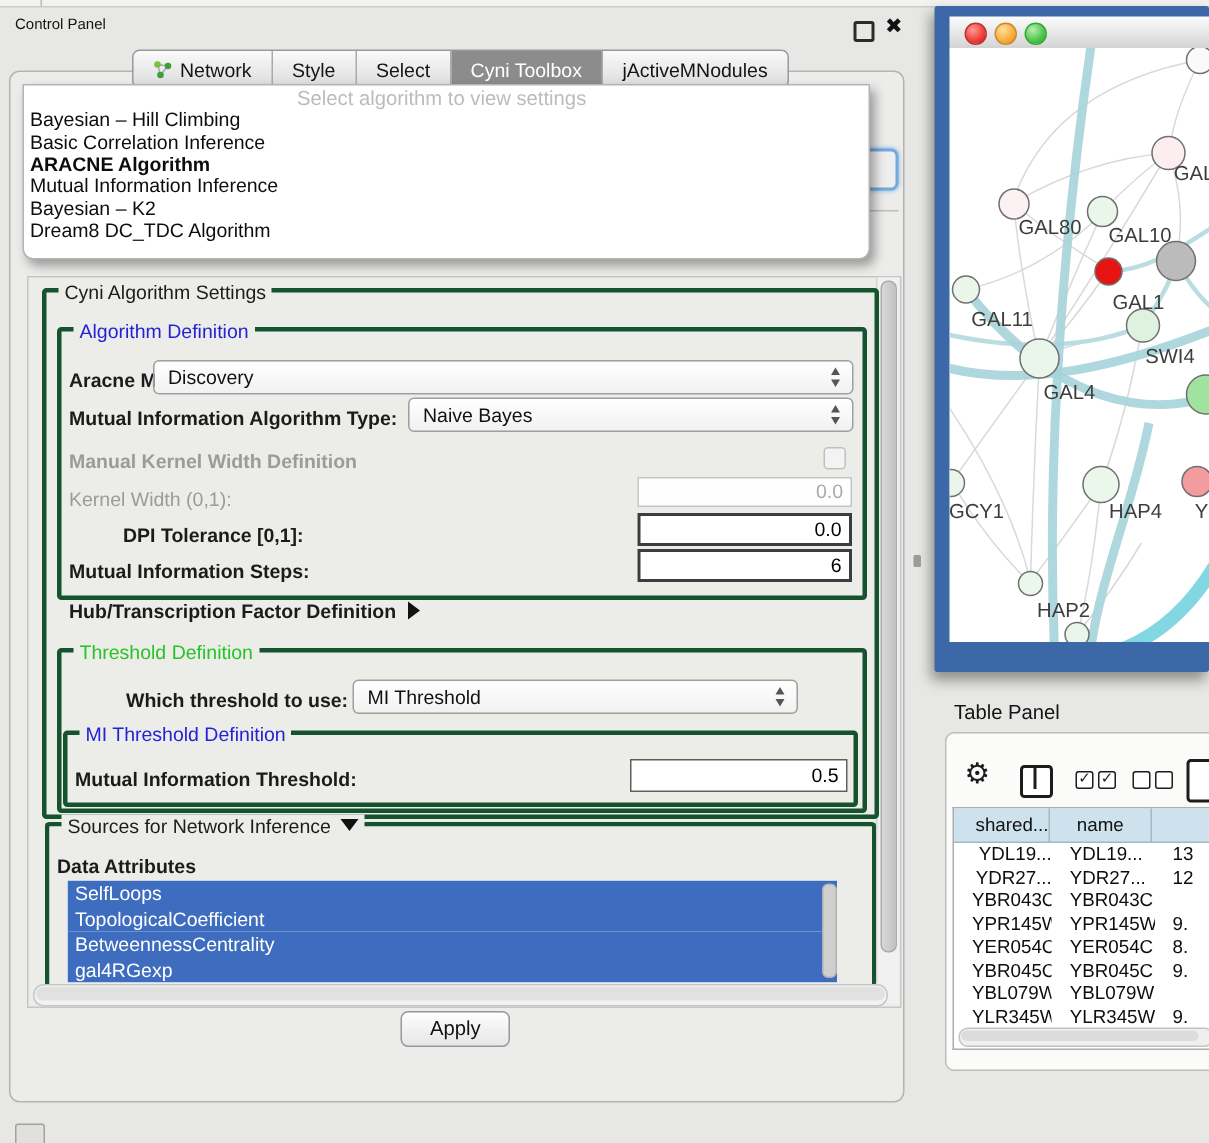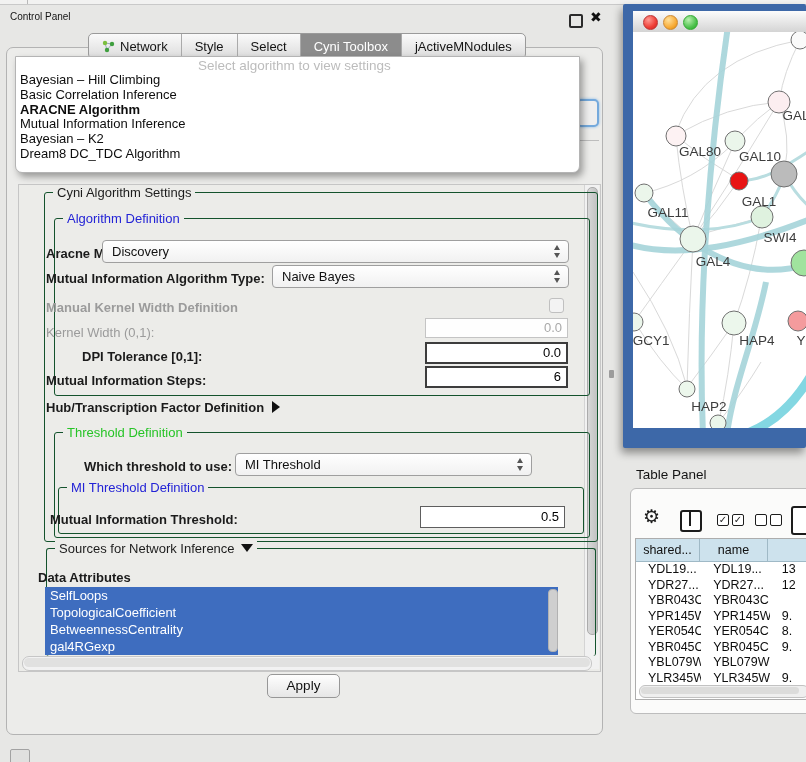--- a/index.html
+++ b/index.html
@@ -46,21 +46,21 @@
 
   
   .scroll-area{left:18px;top:184px;width:581px;height:486px;background:#ecece9;border:1px solid #c6c6c6;}
   .vscroll{left:584px;top:185px;width:14px;height:484px;background:#f1f1f1;border-left:1px solid #d4d4d4;}
   .vscroll .thumb{position:absolute;left:2px;top:2px;width:9px;height:446px;border:1px solid #ababab;
                   border-radius:5px;background:linear-gradient(90deg,#d8d8d8,#c2c2c2);}
   .hscroll{left:22px;top:656px;width:568px;height:13px;border:1px solid #c6c6c6;border-radius:7px;background:#f2f2f2;}
   .hscroll .thumb{position:absolute;left:1px;top:1px;right:1px;height:9px;border-radius:5px;background:#e1e1e0;}
 
   
-  .grp{position:absolute;border:1px solid #14532d;border-radius:3px;margin-left:16px;}
+  .grp{position:absolute;border:3px solid #14532d;border-radius:3px;}
   .legend{position:absolute;top:-8px;left:8px;background:#ecece9;padding:0 4px;font-size:13px;color:#1c1c1c;white-space:nowrap;}
   .leg-blue{color:#2323d6;} .leg-green{color:#27c427;}
 
   .lbl{position:absolute;font-size:13px;color:#1b1b1b;white-space:nowrap;}
   .b{font-weight:bold;} .dis{color:#9b9b9b;}
 
   .combo{position:absolute;background:linear-gradient(#ffffff,#f1f1f1);border:1px solid #9f9f9f;border-radius:4px;
          height:21px;line-height:21px;padding-left:9px;font-size:13px;color:#111;}
   .stepper{position:absolute;right:7px;top:4px;width:7px;height:13px;}
   .stepper:before,.stepper:after{content:"";position:absolute;left:0;border-left:3.5px solid transparent;border-right:3.5px solid transparent;}
@@ -113,21 +113,21 @@
   .cb{position:absolute;width:10px;height:10px;border:1.5px solid #1c1c1c;border-radius:2px;background:#fff;
       font-size:10px;line-height:10px;text-align:center;color:#1c1c1c;font-family:"DejaVu Sans",sans-serif;}
   .docicon{position:absolute;left:160px;top:17px;width:30px;height:25px;border:2px solid #1c1c1c;border-radius:3px 6px 0 3px;background:#fff;}
   .tp-table{position:absolute;left:4px;top:49px;right:0;bottom:13px;background:#fff;border:1px solid #adadad;border-right:none;}
   .tp-head{position:absolute;left:0;top:0;right:0;height:23px;display:flex;}
   .tp-hcell{background:#cde2ed;border-right:1px solid #9fb9c6;border-bottom:1px solid #9fb9c6;
             text-align:center;line-height:23px;font-size:12.5px;color:#111;overflow:hidden;}
   .tp-rows{position:absolute;left:0;top:23px;right:0;bottom:0;overflow:hidden;}
   .tp-row{display:flex;height:15.5px;line-height:15.5px;font-size:12.5px;color:#0e0e0e;}
   .tp-cell{padding-left:5px;overflow:hidden;white-space:nowrap;margin-left:7px;}
-  .c1{width:63px;} .c2{width:67px;} .c3{width:30px;}
+  .c1{width:63px;text-align:right;} .c2{width:67px;} .c3{width:30px;}
   .tp-hscroll{position:absolute;left:3px;bottom:1px;width:168px;height:11px;border:1px solid #c2c2c2;border-radius:6px;background:#efefef;}
   .tp-hscroll .thumb{position:absolute;left:1px;top:1px;width:158px;height:7px;border-radius:4px;background:#dcdcdb;}
 
   .splitter-handle{left:609px;top:370px;width:5px;height:8px;background:#9c9c9c;border-radius:1px;}
   .grip{left:10px;top:749px;width:18px;height:13px;border:1px solid #a2a2a2;border-radius:2px;background:#e0e0df;}
 </style>
 </head>
 <body>
 
 <div class="screen">

